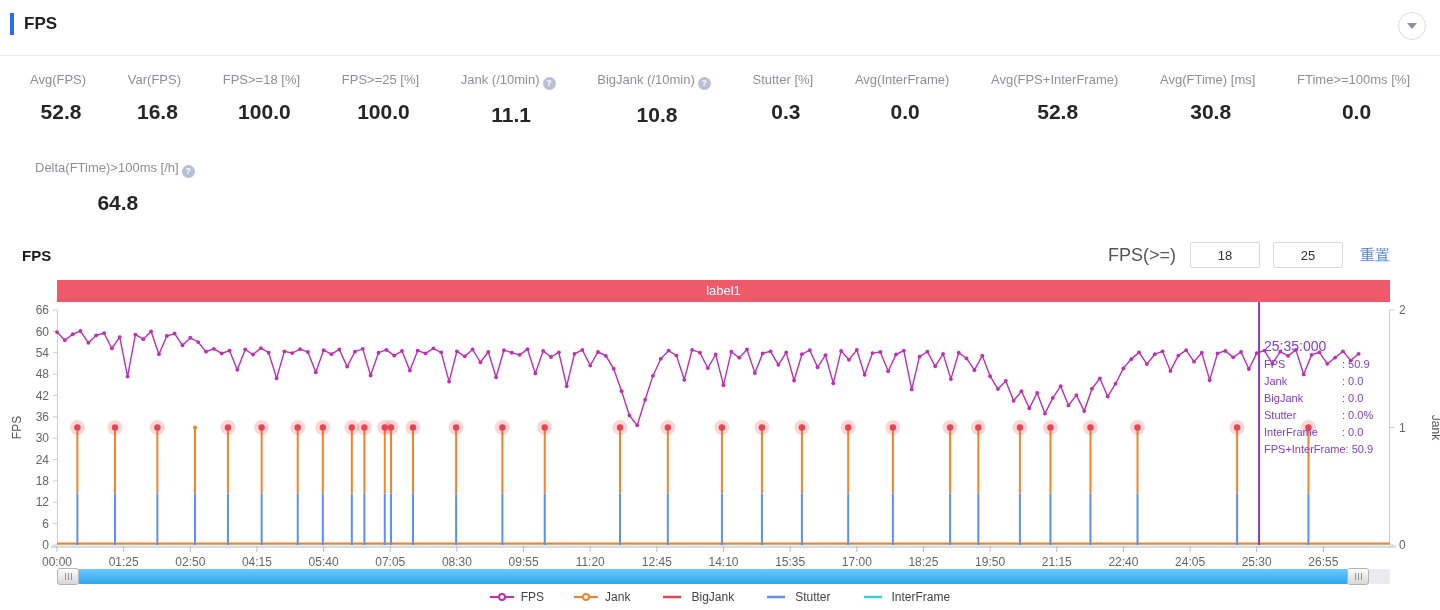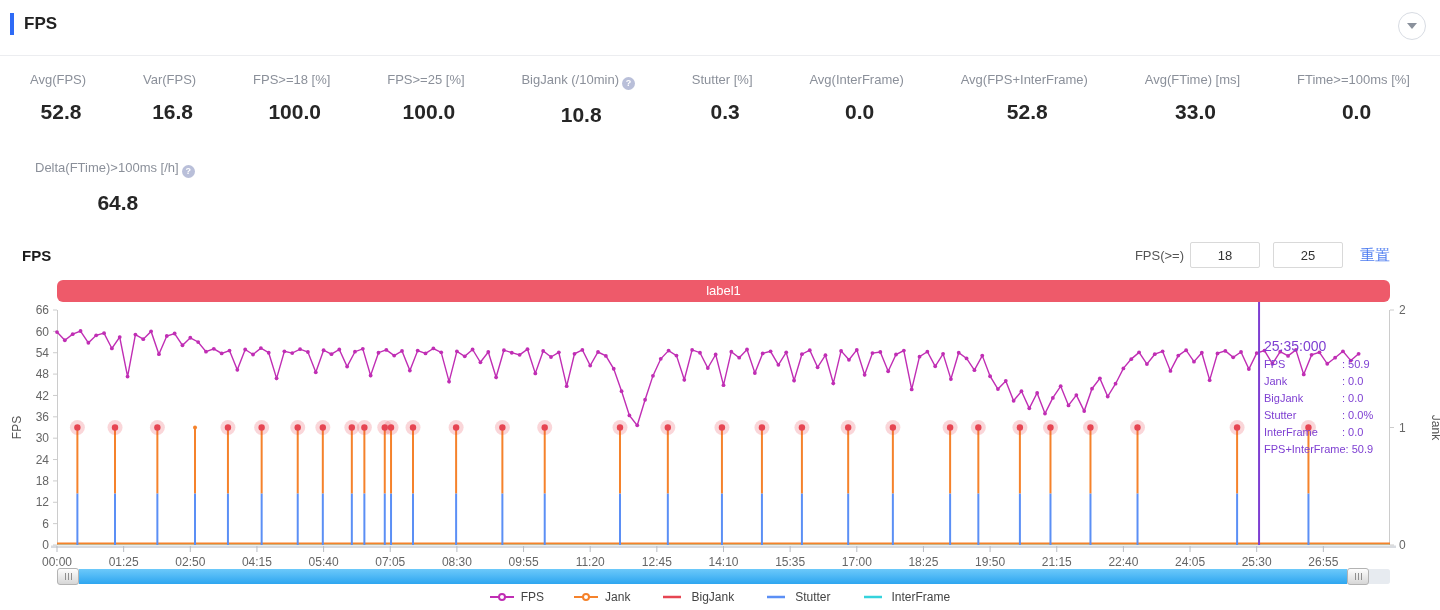--- a/index.html
+++ b/index.html
@@ -17,26 +17,26 @@
   .stats-row { position:absolute; left:30px; top:72px; width:1380px; display:flex; justify-content:space-between;gap:31px; }
   .stat { text-align:center; }
   .stat-label { font-size:13px; color:#8b909a; white-space:nowrap; }
   .stat-value { margin-top:13px; font-size:21px; font-weight:700; color:#262626;margin-left:6px; }
   .help-icon { display:inline-block; width:13px; height:13px; border-radius:50%; background:#b9bfd9; color:#fff; font-size:9px; font-weight:700; line-height:13px; text-align:center; margin-left:3px; vertical-align:-2px; cursor:pointer; }
   .stats-row2 { position:absolute; left:35px; top:160px; text-align:center; }
 
   
   .chart-title { position:absolute; left:22px; top:247px; font-size:15px; font-weight:700; color:#1a1a1a; }
   .chart-controls { position:absolute; right:50px; top:241px; height:28px; display:flex; align-items:center; }
-  .filter-label { font-size:13px; color:#555; margin-right:6px; }
+  .filter-label { font-size:18px; color:#555; margin-right:14px; }
   .fps-input { width:70px; height:26px; border:1px solid #d9d9d9; border-radius:2px; text-align:center; font-size:13px; color:#333; font-family:"Liberation Sans",sans-serif; margin-right:13px; outline:none; }
   .reset-link { font-size:15px; color:#4d7cf0; cursor:pointer; text-decoration:none; margin-left:4px; }
 
   
-  .banner { position:absolute; left:57px; top:280px; width:1333px; height:22px; background:#ee5a6a; border-radius:6px; color:#fff; font-size:13px; text-align:center; line-height:22px; }
+  .banner { position:absolute; left:57px; top:280px; width:1333px; height:22px; background:#ee5a6a; border-radius:0; color:#fff; font-size:13px; text-align:center; line-height:22px; }
 
   
   .plot-svg { position:absolute; left:57px; top:310px; overflow:visible; }
   .tick-text { font-size:12px; fill:#666; font-family:"Liberation Sans",sans-serif; }
   .axis-title { font-size:12px; fill:#555; font-family:"Liberation Sans",sans-serif; }
 
   
   .cursor-tooltip { position:absolute; left:1264px; top:337px; color:#7e3fd2; width:170px; }
   .tt-time { font-size:14px; line-height:19px; }
   .tt-row { font-size:11px; line-height:17px; white-space:nowrap; }
@@ -80,38 +80,42 @@
       </div>
       <div class="stat">
         <div class="stat-label">FPS&gt;=18 [%]</div>
         <div class="stat-value">100.0</div>
       </div>
       <div class="stat">
         <div class="stat-label">FPS&gt;=25 [%]</div>
         <div class="stat-value">100.0</div>
       </div>
       <div class="stat">
+        <div class="stat-label">Jank (/10min)<span class="help-icon">?</span></div>
+        <div class="stat-value">11.1</div>
+      </div>
+      <div class="stat">
         <div class="stat-label">BigJank (/10min)<span class="help-icon">?</span></div>
         <div class="stat-value">10.8</div>
       </div>
       <div class="stat">
         <div class="stat-label">Stutter [%]</div>
         <div class="stat-value">0.3</div>
       </div>
       <div class="stat">
         <div class="stat-label">Avg(InterFrame)</div>
         <div class="stat-value">0.0</div>
       </div>
       <div class="stat">
         <div class="stat-label">Avg(FPS+InterFrame)</div>
         <div class="stat-value">52.8</div>
       </div>
       <div class="stat">
         <div class="stat-label">Avg(FTime) [ms]</div>
-        <div class="stat-value">33.0</div>
+        <div class="stat-value">30.8</div>
       </div>
       <div class="stat">
         <div class="stat-label">FTime&gt;=100ms [%]</div>
         <div class="stat-value">0.0</div>
       </div>
     </div>
   <div class="stats-row2" id="stats-row2">
       <div class="stat">
         <div class="stat-label">Delta(FTime)&gt;100ms [/h]<span class="help-icon">?</span></div>
         <div class="stat-value">64.8</div>

